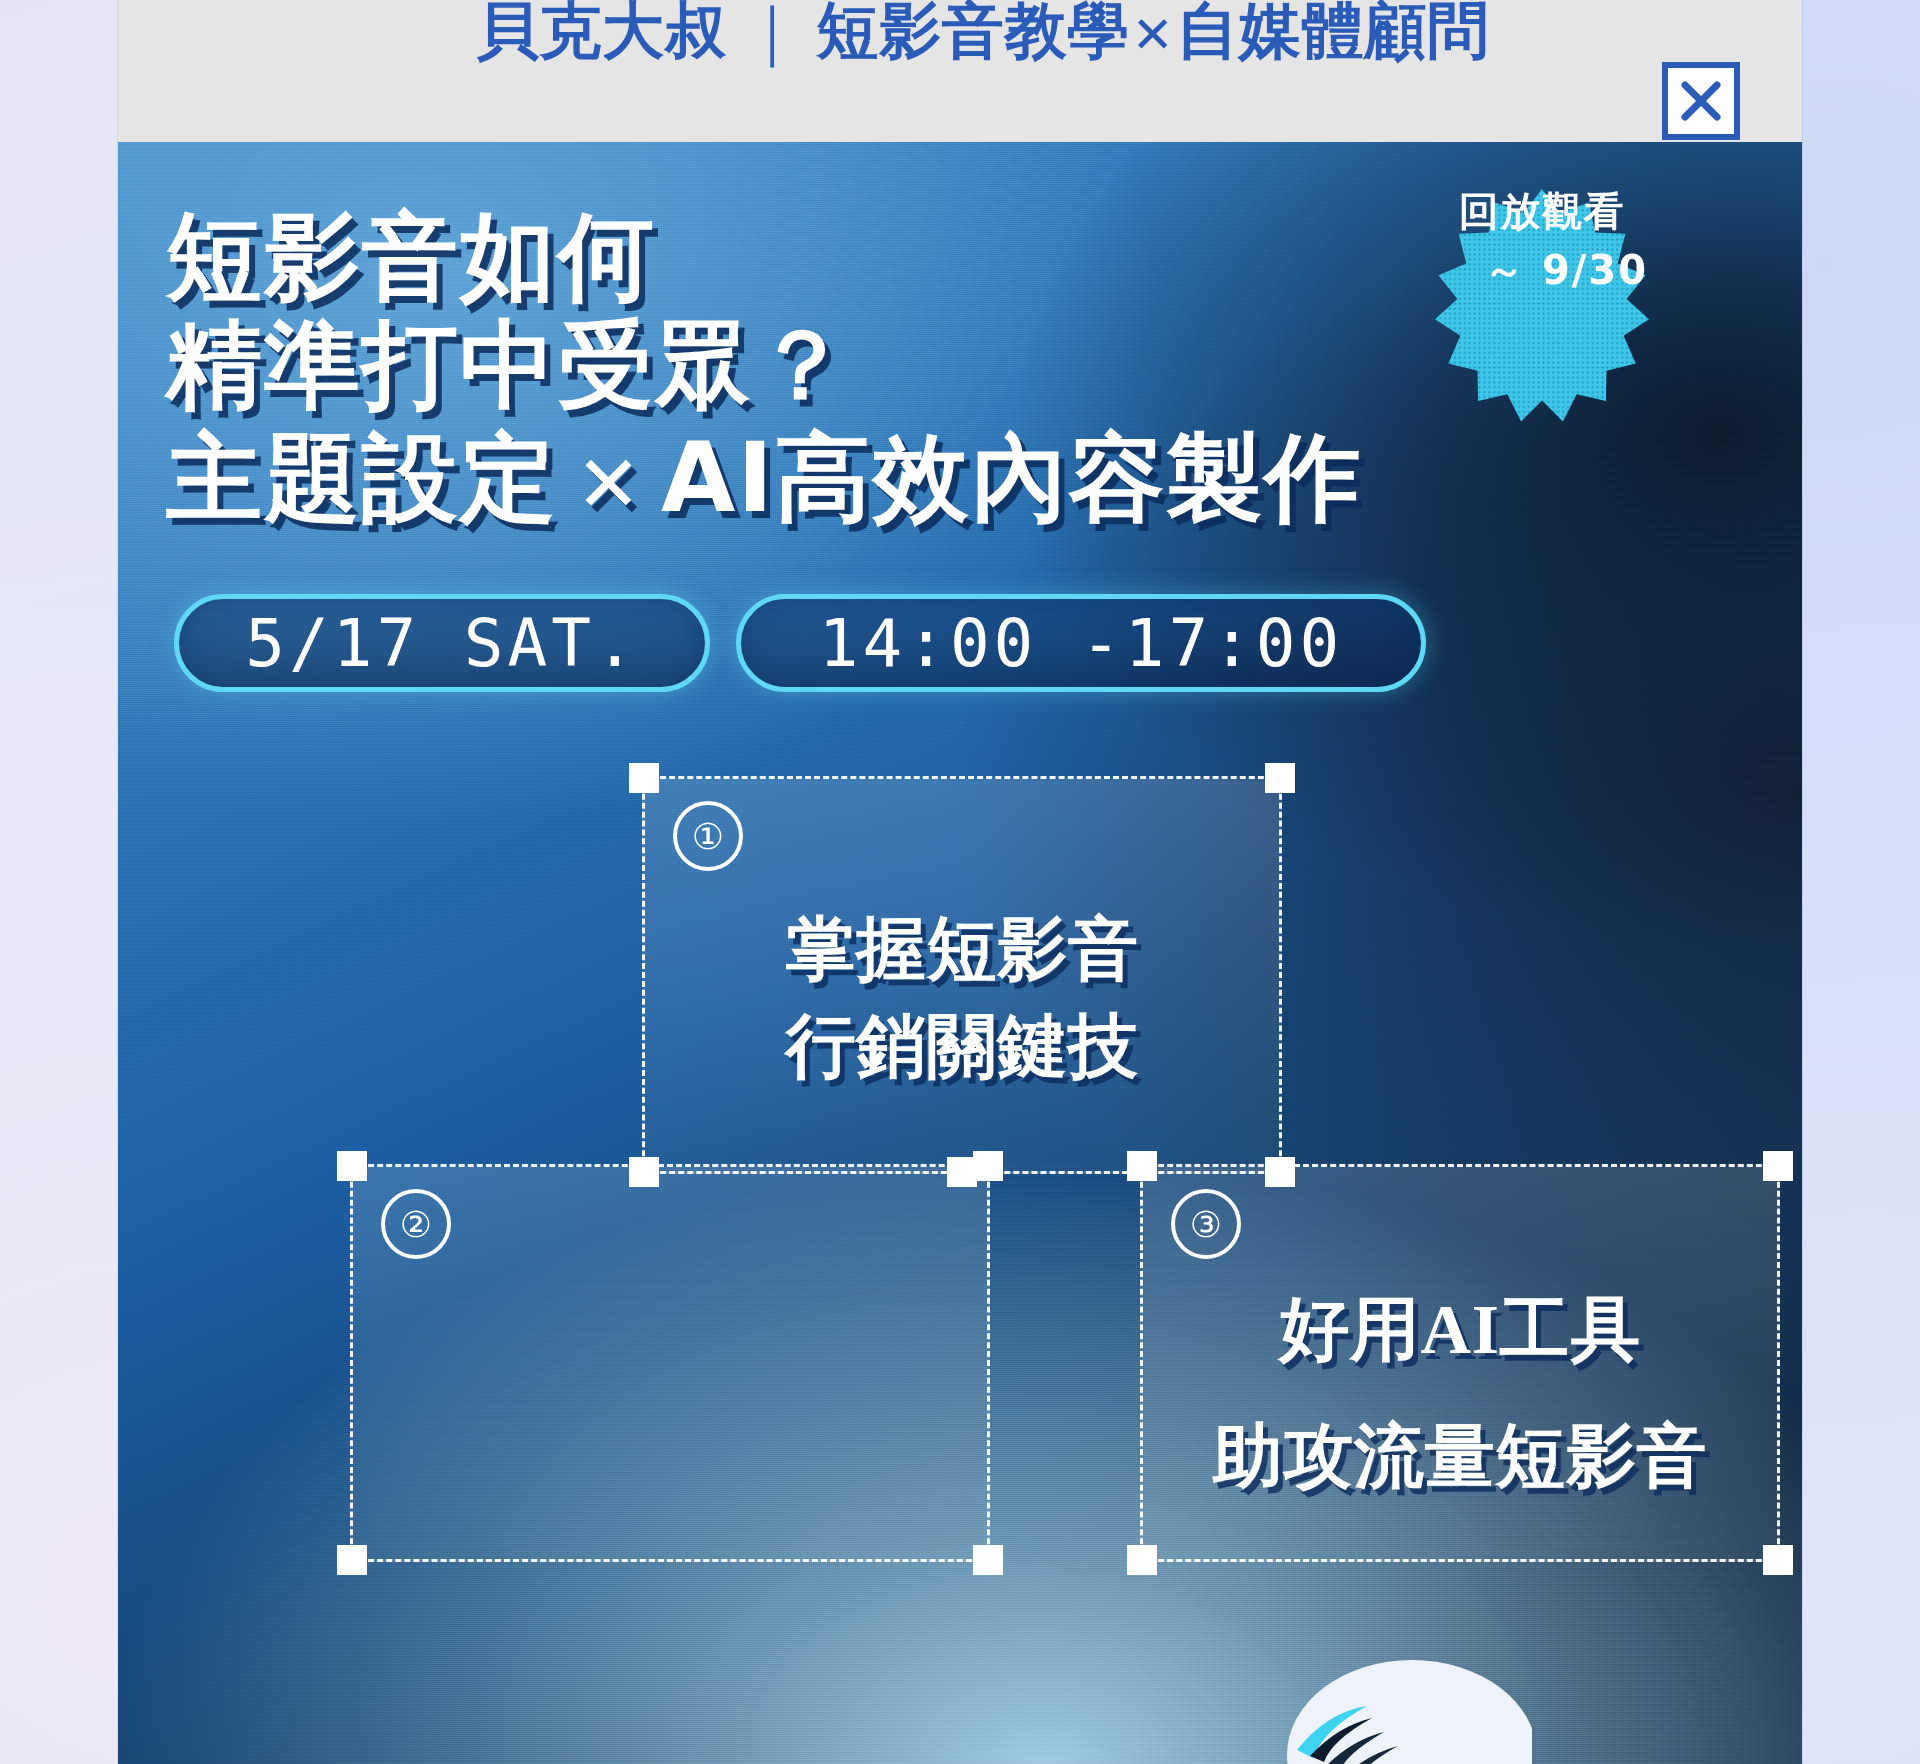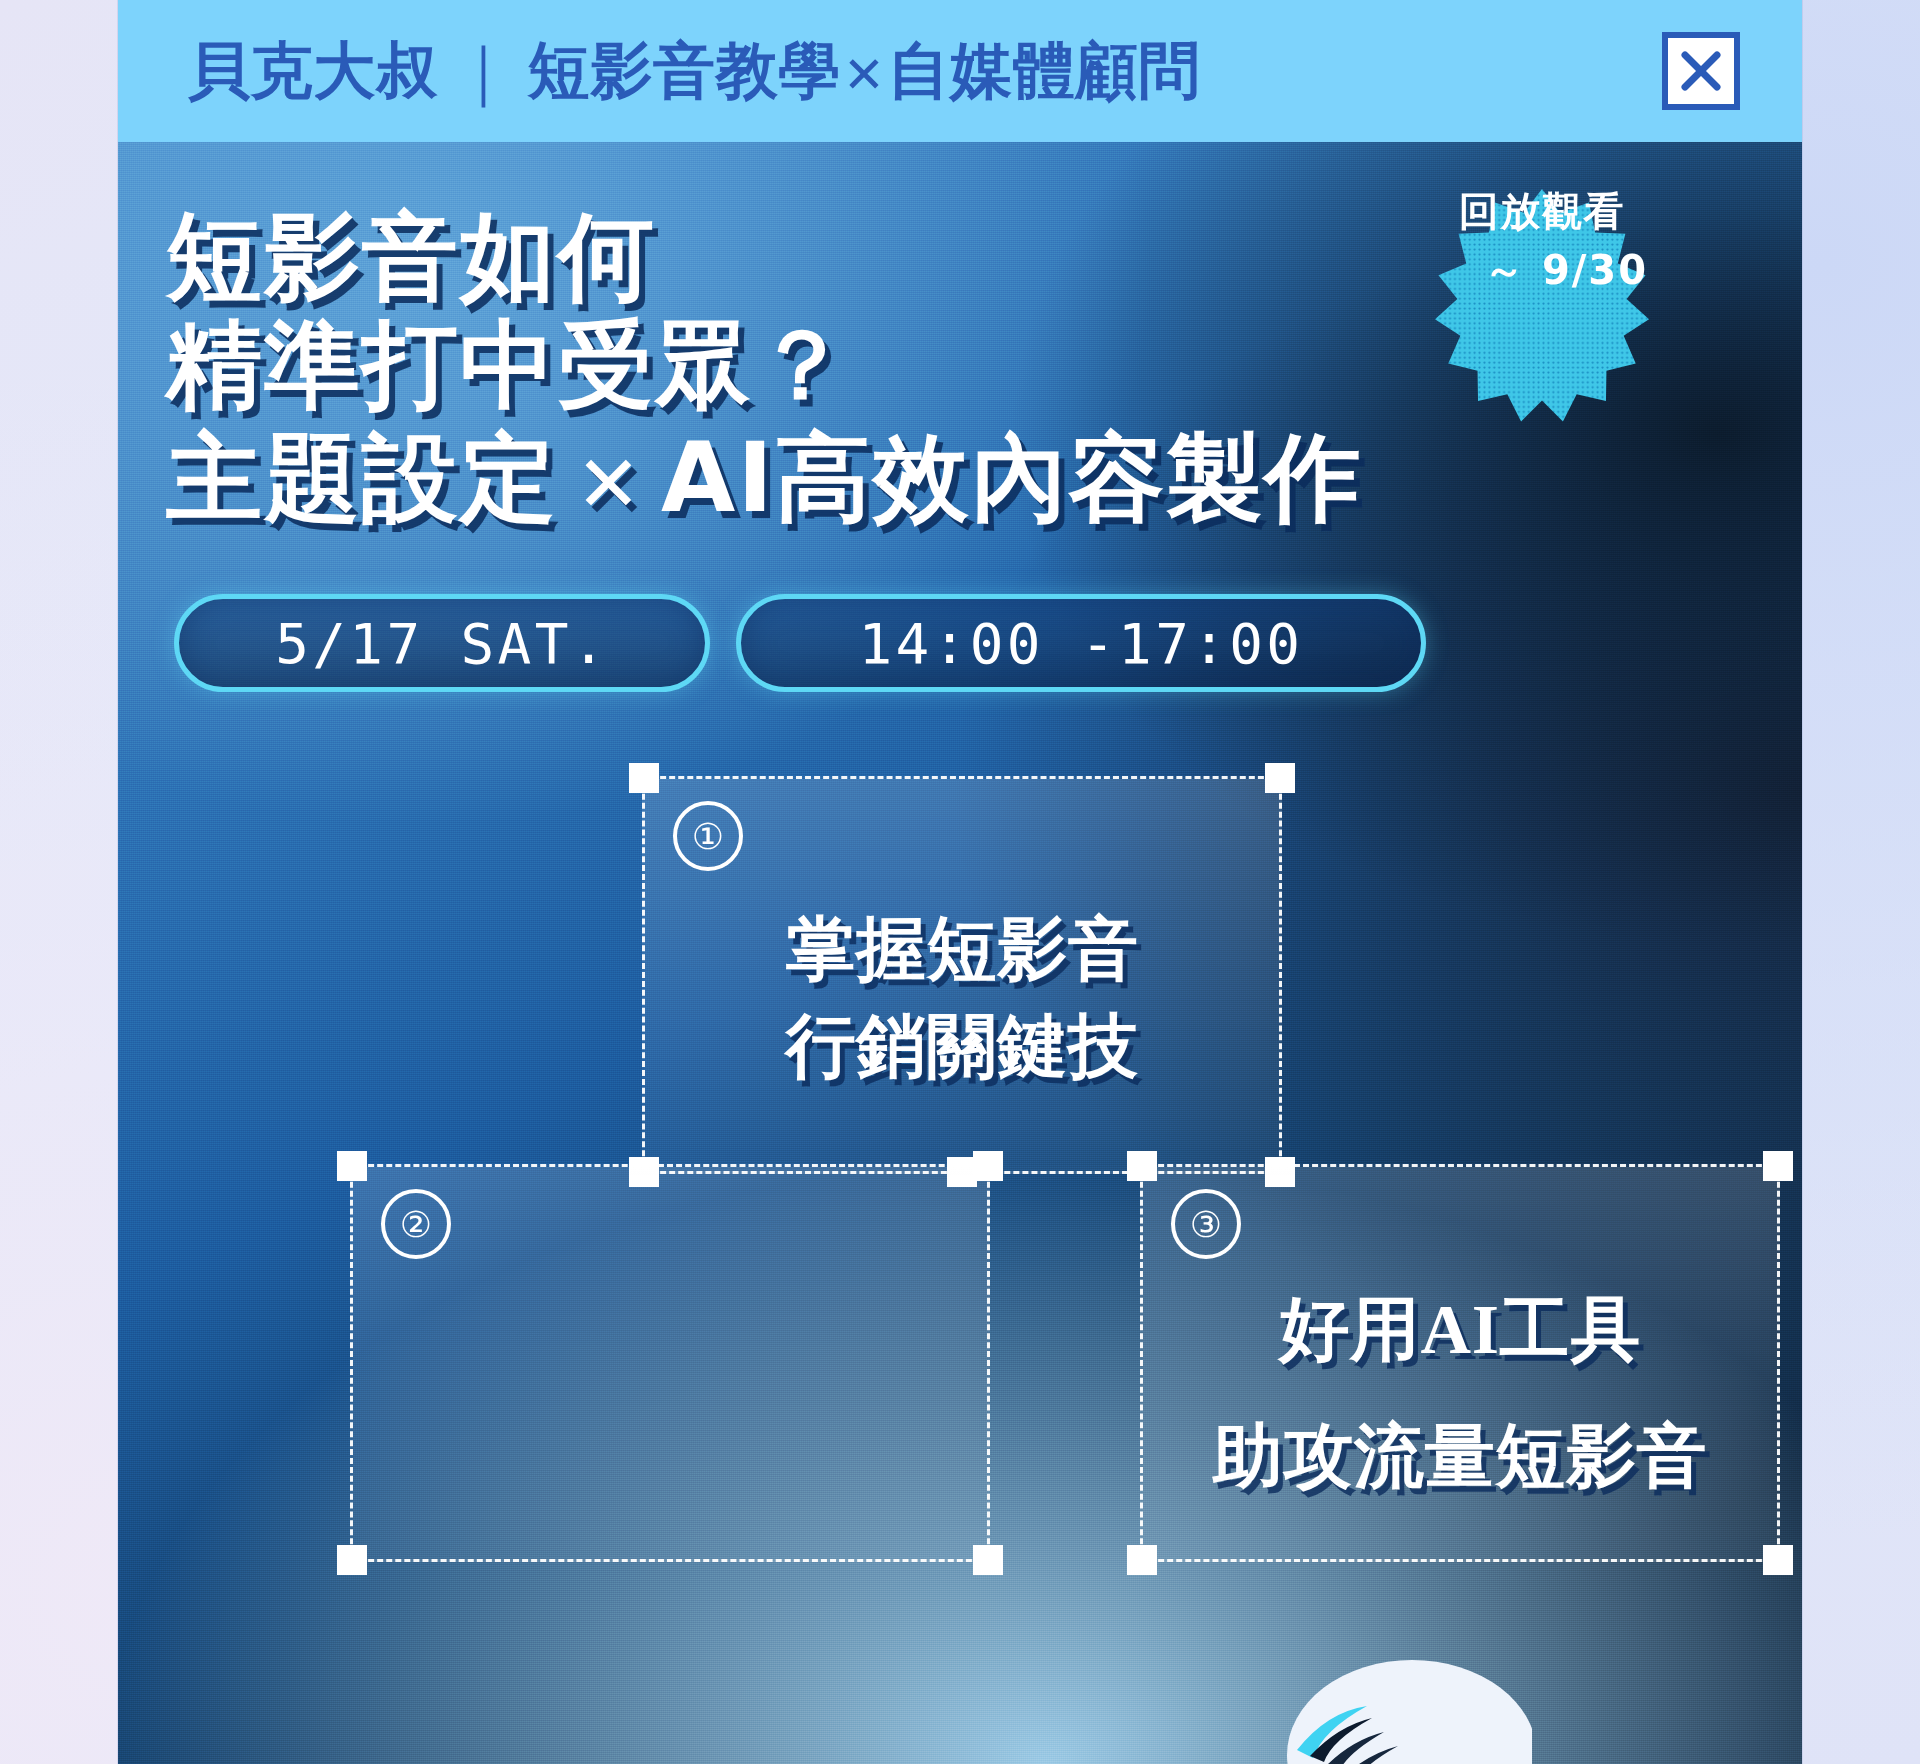--- a/index.html
+++ b/index.html
@@ -21,22 +21,22 @@
   
   #post{
     position:absolute;left:118px;top:0;width:1684px;height:1764px;
     background:#fff;overflow:hidden;
     box-shadow:0 0 0 1px rgba(120,140,200,.18);
   }
 
   
   #header{
     position:absolute;left:0;top:0;width:1684px;height:142px;
-    background:#7dd3fc;display:flex;align-items:center;
-    box-sizing:border-box;padding:0 24px 0 70px;
+    background:#e5e5e5;display:flex;align-items:center;
+    box-sizing:border-box;padding:0 24px 0 70px;flex-direction:column;
   }
   #brand{
     color:#2a5bb8;font-weight:700;font-size:62px;line-height:1;
     letter-spacing:.01em;white-space:nowrap;
     font-family:"DejaVu Sans","Liberation Sans",sans-serif;
     display:flex;align-items:baseline;
   }
   #brand .sep{font-weight:400;padding:0 14px;color:#2a5bb8;}
   #brand .x{font-size:50px;font-weight:700;padding:0 2px;}
   #close-btn{
@@ -91,21 +91,21 @@
     font-family:"DejaVu Sans","Liberation Sans",sans-serif;
   }
   #badge .b1{font-size:40px;letter-spacing:.04em;}
   #badge .b2{font-size:40px;letter-spacing:.05em;margin-left:48px;}
 
   
   #pills{position:absolute;left:56px;top:452px;display:flex;gap:26px;z-index:5;}
   .pill{
     height:98px;border:5px solid #5ed8f5;border-radius:60px;
     display:flex;align-items:center;justify-content:center;
-    color:#fff;font-size:56px;letter-spacing:.06em;
+    color:#fff;font-size:66px;letter-spacing:.06em;
     font-family:"DejaVu Sans Mono","Liberation Mono",monospace;
     background:linear-gradient(180deg,rgba(18,62,122,.55),rgba(10,34,70,.55));
     box-shadow:0 0 22px rgba(94,216,245,.35), inset 0 0 30px rgba(10,40,90,.45);
     white-space:nowrap;box-sizing:border-box;
   }
   #pill-date{width:536px;}
   #pill-time{width:690px;}
 
   
   .fcard{

